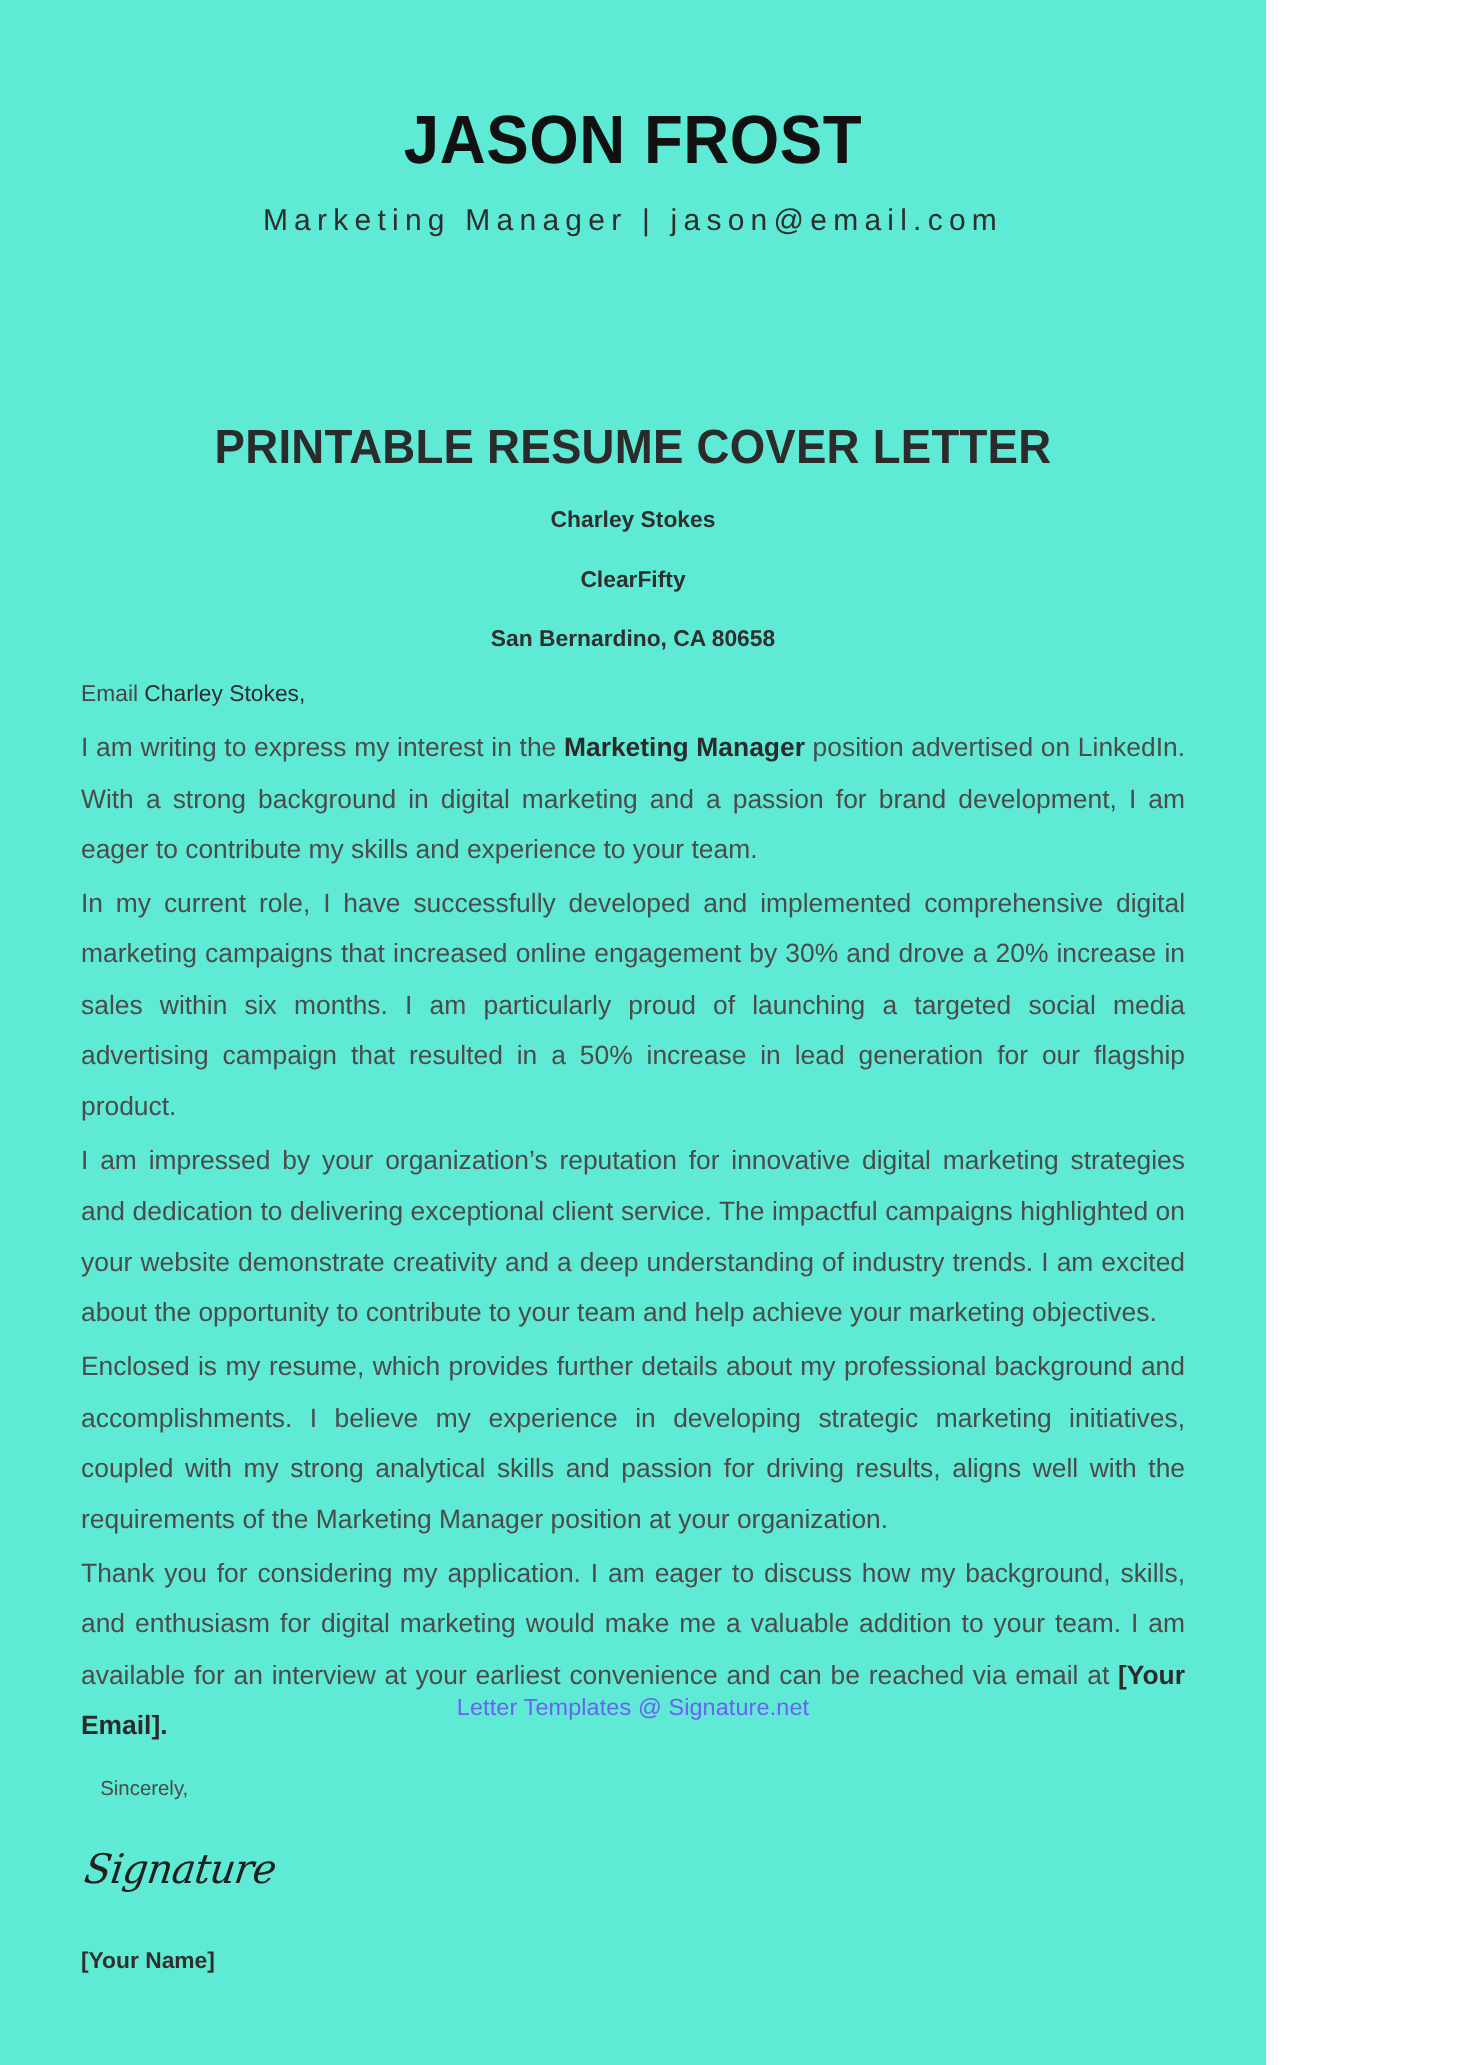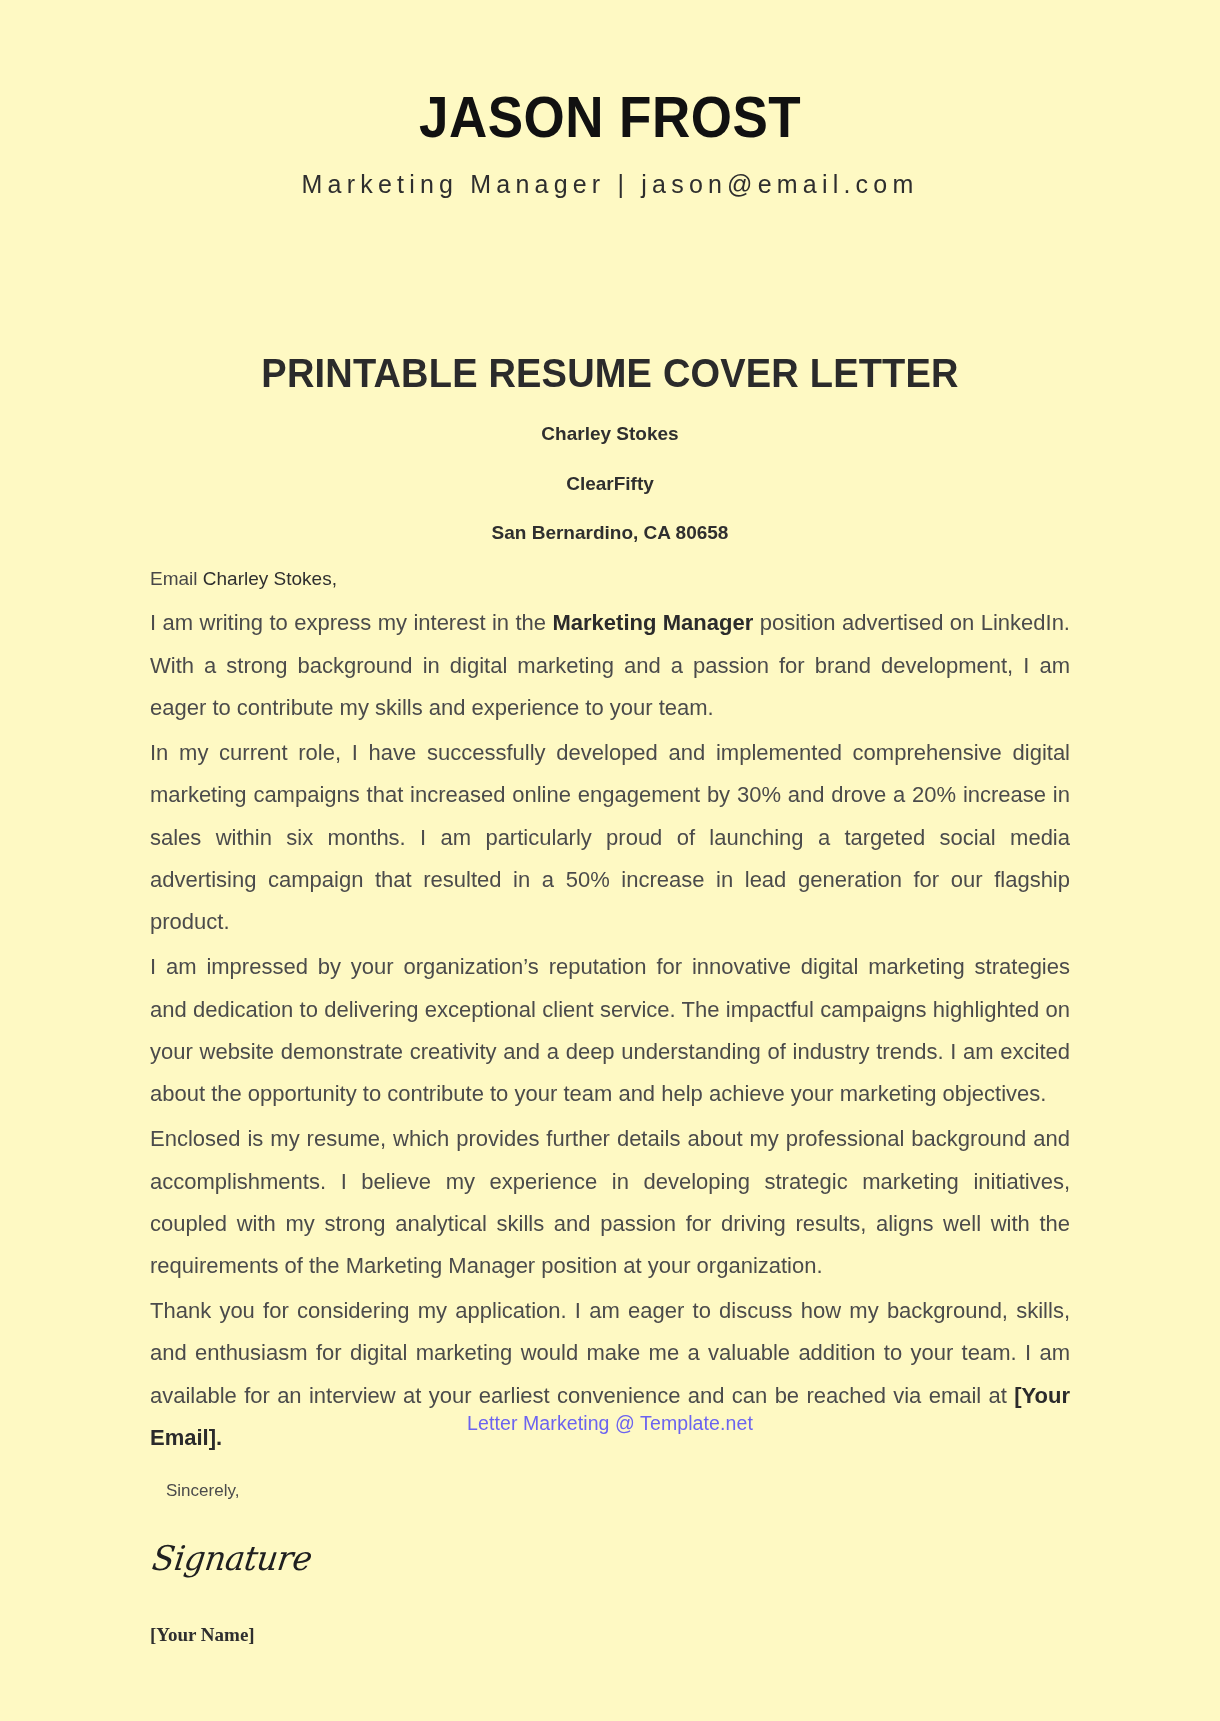--- a/index.html
+++ b/index.html
@@ -8,23 +8,23 @@
     background: #ffffff;
   }
   body {
     width: 1220px;
     height: 1721px;
     font-family: "Liberation Sans", sans-serif;
     -webkit-font-smoothing: antialiased;
   }
   .page {
     position: relative;
-    width: 1220px;
+    width: 1055px;
     height: 1721px;
-    background: #fef9c3;
+    background: #5eead4;
     box-sizing: border-box;
   }
 
   
   .letterhead {
     padding-top: 88px;
     text-align: center;
   }
   .lh-name {
     font-family: "Liberation Sans", sans-serif;
@@ -117,21 +117,20 @@
     letter-spacing: -0.5px;
     display: inline-block;
     transform: skewX(-8deg) scaleX(0.96);
     transform-origin: left bottom;
   }
   .your-name {
     margin-top: 20px;
     font-size: 19px;
     font-weight: 700;
     color: #2f2f2f;
-    font-family: Liberation Serif, serif;
   }
 
   
   .footer {
     position: absolute;
     left: 0;
     right: 0;
     top: 1412px;
     text-align: center;
     font-size: 19.5px;
@@ -185,16 +184,16 @@
 
     <div class="signature-block">
       <span class="signature-script">Signature</span>
     </div>
 
     <div class="your-name">[Your Name]</div>
 
   </section>
 
   <div class="footer">
-    <a href="#">Letter Marketing @ Template.net</a>
+    <a href="#">Letter Templates @ Signature.net</a>
   </div>
 
 </div>
 
 </body></html>

